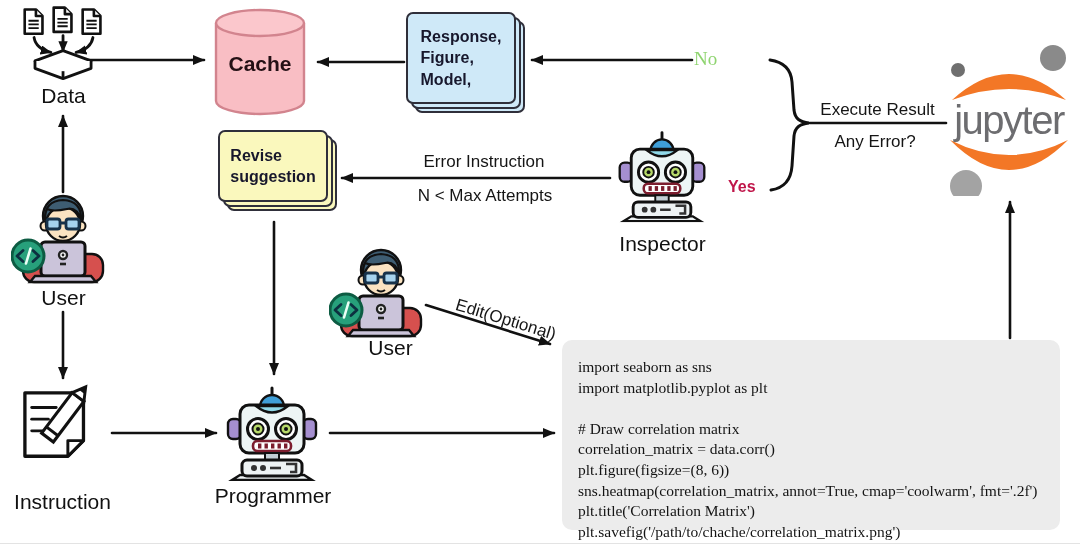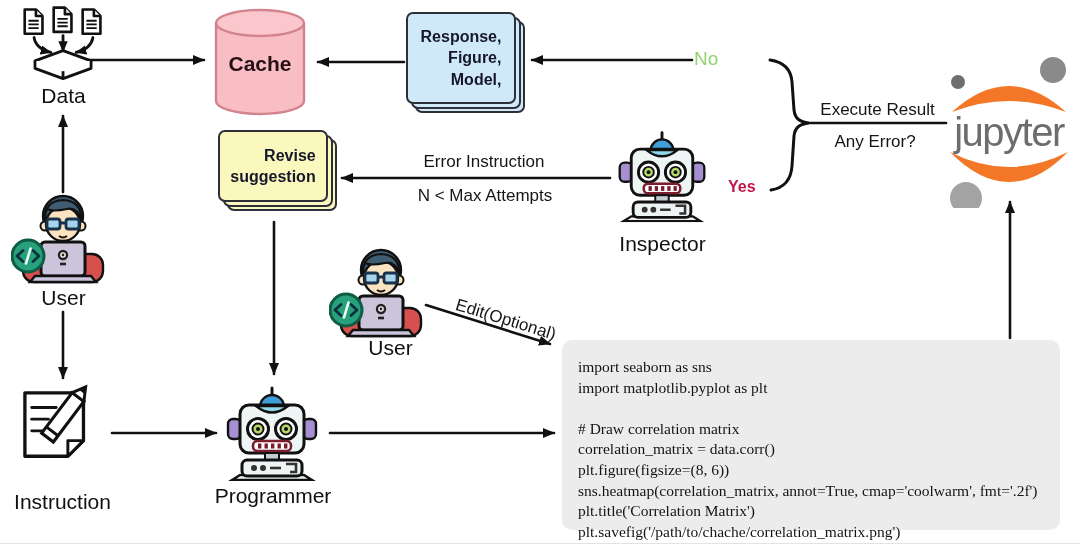--- a/index.html
+++ b/index.html
@@ -6,33 +6,33 @@
   .canvas{position:relative;width:1080px;height:553px;background:#ffffff;overflow:hidden;
           font-family:"Liberation Sans",sans-serif;color:#111;}
   .overlay{position:absolute;left:0;top:0;z-index:1;}
   .node{position:absolute;z-index:2;}
   .node-label{position:absolute;z-index:3;text-align:center;font-size:21px;font-weight:500;color:#111;}
   .edge-label{position:absolute;z-index:3;font-size:17px;font-weight:500;color:#151515;text-align:center;}
   .stackbox{position:absolute;z-index:2;}
   .stackbox .sheet{position:absolute;width:100%;height:100%;border:2px solid #2f2f3a;border-radius:7px;box-sizing:border-box;}
   .stackbox .s2{transform:translate(9px,9px);}
   .stackbox .s1{transform:translate(5px,5px);}
-  .stackbox .s0{display:flex;align-items:center;justify-content:center;text-align:right;
+  .stackbox .s0{display:flex;align-items:center;justify-content:center;text-align:left;
                 font-weight:700;font-size:16px;line-height:1.32;color:#17172c;white-space:pre-line;}
   .blue .sheet{background:#cfe9f8;}
   .yellow .sheet{background:#faf8bd;}
   .cache-label{position:absolute;left:0;right:0;top:46px;text-align:center;font-weight:700;
                font-size:21px;color:#241015;z-index:3;}
   .code-block{position:absolute;left:562px;top:340px;width:498px;height:190px;background:#ececec;
               border-radius:10px;z-index:2;}
   .code-block pre{margin:0;padding:17px 8px 0 16px;font-family:"Liberation Serif",serif;
                   font-size:15.5px;line-height:20.6px;color:#141414;white-space:pre;}
   .jupyter-text{position:absolute;left:-2px;top:60px;width:146px;text-align:center;font-size:40px;
                 color:#6d6d70;letter-spacing:-1.5px;z-index:3;}
-  .no-label{color:#8fd470;font-size:19px;}
+  .no-label{color:#8fd470;font-size:19px;font-family:Liberation Serif, serif;}
   .yes-label{color:#c0164a;font-size:16px;font-weight:700;}
   .edit-label{transform:rotate(17deg);transform-origin:left center;font-size:17px;width:150px;}
   .watermark{position:absolute;left:776px;top:486px;z-index:5;display:flex;align-items:center;gap:7px;
              color:#b4b4b4;font-size:30px;opacity:.85;white-space:nowrap;}
   .bottom-rule{position:absolute;left:0;right:0;top:543px;height:1px;background:#e3e3e3;z-index:0;}
 </style>
 </head>
 <body>
 
 <div class="canvas">
@@ -215,21 +215,21 @@
   </div>
   <div class="node-label" style="left:600px;top:232px;width:125px;">Inspector</div>
 
   <div class="node" style="left:328px;top:246px;width:106px;height:96px;">
     <svg width="106" height="96" viewBox="0 0 104 96">
         <use href="#coder-user"></use>
       </svg>
   </div>
   <div class="node-label" style="left:343px;top:336px;width:95px;">User</div>
 
-  <div class="node" style="left:938px;top:50px;width:142px;height:158px;">
+  <div class="node" style="left:938px;top:38px;width:142px;height:158px;">
     <svg width="142" height="158" viewBox="0 0 142 158">
       <circle cx="20" cy="32" r="7" fill="#6f6f6f"></circle>
       <circle cx="115" cy="20" r="13" fill="#8a8a8a"></circle>
       <circle cx="28" cy="148" r="16" fill="#a3a3a3"></circle>
       <path d="M14,62 Q71,10 128,62 Q71,40 14,62 Z" fill="#f37726"></path>
       <path d="M12,102 Q71,162 130,102 Q71,132 12,102 Z" fill="#f37726"></path>
     </svg>
     <div class="jupyter-text">jupyter</div>
   </div>
 

